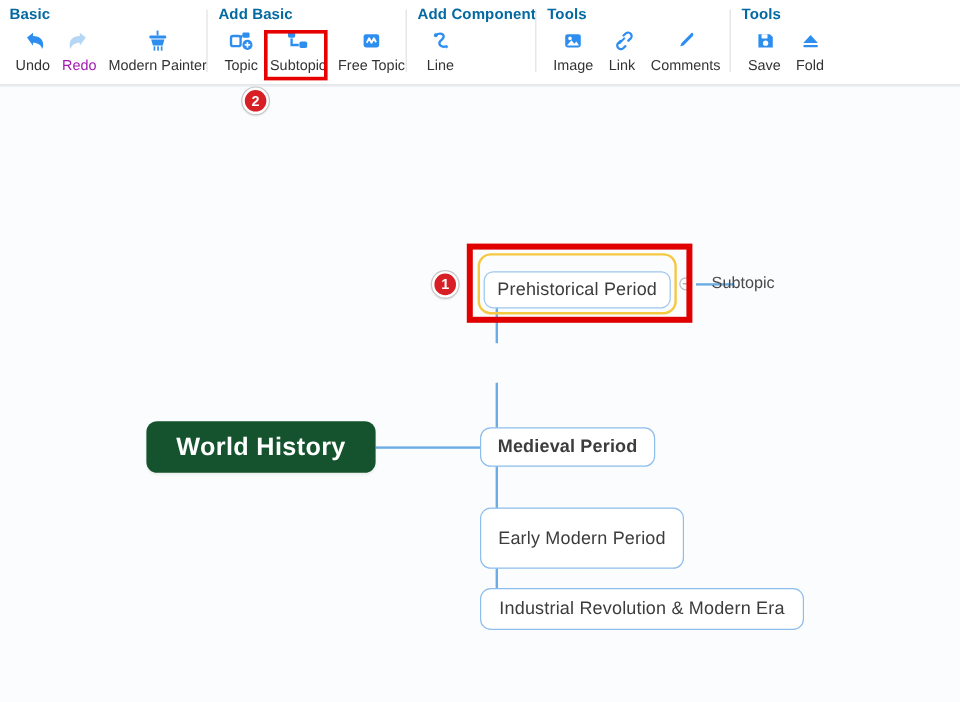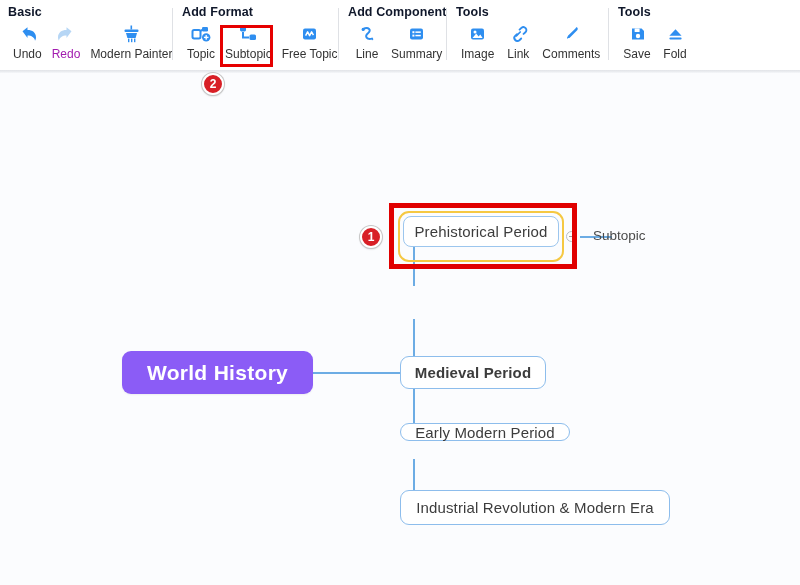--- a/index.html
+++ b/index.html
@@ -42,21 +42,21 @@
     position: absolute;
     top: 0;
     height: 70px;
   }
   .group-title {
     position: absolute;
     left: 0;
     top: 5px;
     font-size: 12.5px;
     font-weight: bold;
-    color: #0f172a;
+    color: #0369a1;
     white-space: nowrap;
     letter-spacing: 0.1px;
   }
   .group-items {
     position: absolute;
     top: 24px;
     left: 0;
     display: flex;
     align-items: flex-start;
   }
@@ -128,21 +128,21 @@
     justify-content: center;
     background: #ffffff;
     border: 1.3px solid #8dbdec;
     border-radius: 9px;
     color: #3c3c3c;
     font-size: 15px;
     white-space: nowrap;
     letter-spacing: 0.15px;
   }
   .node.root {
-    background: #8b5cf6;
+    background: #14532d;
     border: none;
     border-radius: 9px;
     color: #ffffff;
     font-size: 21px;
     font-weight: bold;
     letter-spacing: 0.3px;
     box-shadow: 0 1px 2px rgba(0,0,0,0.06);
   }
   .node.selected {
     border-color: #9cc6ee;
@@ -248,21 +248,21 @@
             </svg>
           </span>
           <span class="lbl">Modern Painter</span>
         </div>
       </div>
     </div>
 
     <div class="divider" style="left:172px;"></div>
 
     <div class="group" style="left:182px;">
-      <div class="group-title">Add Format</div>
+      <div class="group-title">Add Basic</div>
       <div class="group-items">
         <div class="tool">
           <span class="ic">
             <svg width="21" height="19" viewBox="0 0 21 19">
               <rect x="1.5" y="5" width="8" height="8.4" rx="1.6" fill="none" stroke="#2e8ef0" stroke-width="2"></rect>
               <rect x="11" y="2" width="6" height="4.4" rx="1.2" fill="#2e8ef0"></rect>
               <circle cx="15.2" cy="12.4" r="4.2" fill="#2e8ef0"></circle>
               <rect x="12.9" y="11.7" width="4.6" height="1.4" fill="#ffffff"></rect>
               <rect x="14.5" y="10.1" width="1.4" height="4.6" fill="#ffffff"></rect>
               <path d="M9.5 6.6 L11 4.4" stroke="#2e8ef0" stroke-width="1.5" fill="none"></path>
@@ -300,32 +300,20 @@
         <div class="tool">
           <span class="ic">
             <svg width="21" height="19" viewBox="0 0 21 19">
               <path d="M6 4.2 C11.5 1.2 15 5.2 11 8.2 C7 11.2 10 15 15 13.6" stroke="#2e8ef0" stroke-width="2" fill="none" stroke-linecap="round"></path>
               <circle cx="6.2" cy="4.4" r="1.6" fill="#2e8ef0"></circle>
               <path d="M14.6 13.2 L16.6 14 L15 15.6 Z" fill="#2e8ef0"></path>
             </svg>
           </span>
           <span class="lbl">Line</span>
         </div>
-        <div class="tool">
-          <span class="ic">
-            <svg width="21" height="19" viewBox="0 0 21 19">
-              <rect x="4" y="3.5" width="13" height="11" rx="2" fill="#2e8ef0"></rect>
-              <rect x="6.4" y="6.2" width="2" height="2" fill="#ffffff"></rect>
-              <rect x="9.4" y="6.4" width="5.4" height="1.5" fill="#ffffff"></rect>
-              <rect x="6.4" y="9.6" width="2" height="2" fill="#ffffff"></rect>
-              <rect x="9.4" y="9.8" width="5.4" height="1.5" fill="#ffffff"></rect>
-            </svg>
-          </span>
-          <span class="lbl">Summary</span>
-        </div>
       </div>
     </div>
 
     <div class="divider" style="left:446px;"></div>
 
     <div class="group" style="left:456px;">
       <div class="group-title">Tools</div>
       <div class="group-items">
         <div class="tool">
           <span class="ic">
@@ -397,36 +385,36 @@
 
     <div class="line v" style="left:413px; top:163px; width:1.5px; height:50px;"></div>
     <div class="line v" style="left:413px; top:246px; width:1.5px; height:53px;"></div>
     <div class="line v" style="left:413px; top:299px; width:1.5px; height:54px;"></div>
     <div class="line v" style="left:413px; top:386px; width:1.5px; height:50px;"></div>
 
     <div class="node root" style="left:122px; top:278px; width:191px; height:43px;">
       <span>World History</span>
     </div>
 
-    <div class="node selected" style="left:403px; top:143px; width:156px; height:31px;">
+    <div class="node selected" style="left:403px; top:153px; width:156px; height:31px;">
       <span>Prehistorical Period</span>
     </div>
     <div class="select-ring" style="left:398px; top:138px; width:166px; height:51px;"></div>
     <div class="handle" style="left:566px; top:158px;"></div>
     <div class="line h" style="left:580px; top:163px; width:32px;"></div>
     <div class="callout-label" style="left:593px; top:155px;">Subtopic</div>
 
     <div class="canvas-highlight" style="left:389px; top:130px; width:188px; height:66px;"></div>
 
 
     <div class="node" style="left:400px; top:283px; width:146px; height:33px;font-weight:bold;">
       <span>Medieval Period</span>
     </div>
 
-    <div class="node" style="left:400px; top:350px; width:170px; height:18px;">
+    <div class="node" style="left:400px; top:350px; width:170px; height:51px;">
       <span>Early Modern Period</span>
     </div>
 
     <div class="node" style="left:400px; top:417px; width:270px; height:35px;">
       <span>Industrial Revolution &amp; Modern Era</span>
     </div>
 
     <div class="badge" style="left:360px; top:153px;">
       <span>1</span>
     </div>

